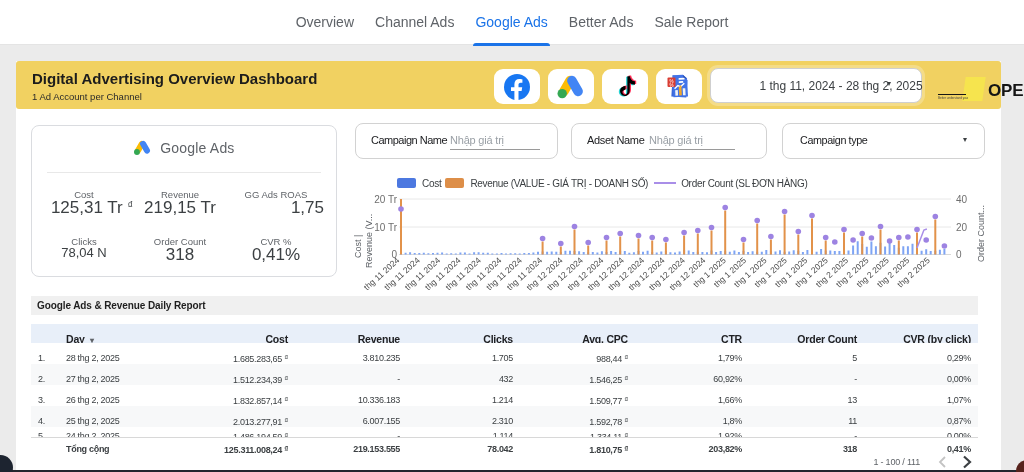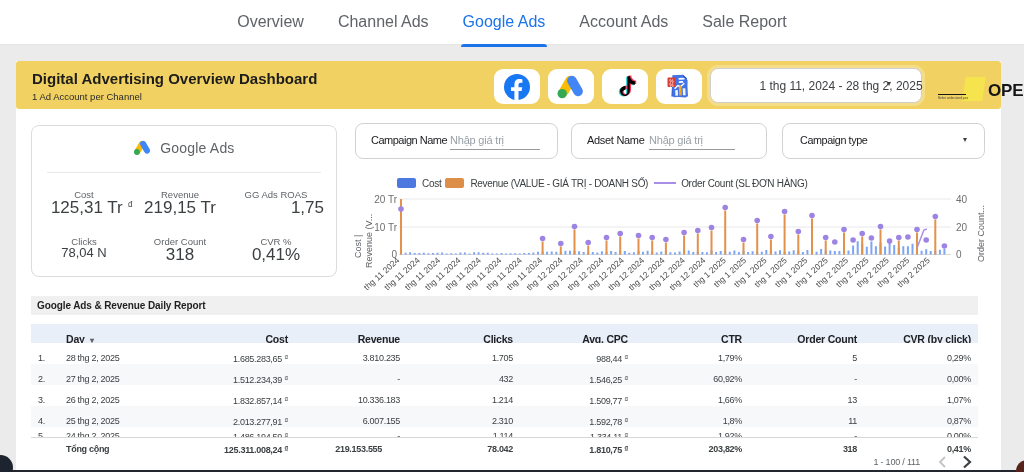--- a/index.html
+++ b/index.html
@@ -3,25 +3,25 @@
 <style>
 * { margin:0; padding:0; box-sizing:border-box; }
 html,body { width:1024px; height:472px; overflow:hidden; background:#ebebeb;
   font-family:"Liberation Sans", sans-serif; position:relative; }
 .abs { position:absolute; }
 .dg { font-size:8px; vertical-align:1.5px; }
 </style></head>
 <body>
 
 <div class="abs" style="left:0;top:0;width:1024px;height:45px;background:#fff;border-bottom:1px solid #e4e4e4"></div>
-<div class="abs" style="left:0;top:0;width:1024px;height:44px;display:flex;justify-content:center;align-items:center;gap:34px;font-size:16px;color:#5f6368">
+<div class="abs" style="left:0;top:0;width:1024px;height:44px;display:flex;justify-content:center;align-items:center;gap:21px;font-size:14px;color:#5f6368">
   <span>Overview</span>
     <span>Channel Ads</span>
   <span style="color:#1a73e8;position:relative">Google Ads<span style="position:absolute;left:-2px;right:-2px;bottom:-16px;height:3px;background:#1a73e8;border-radius:3px 3px 0 0"></span></span>
-  <span>Account Ads</span>
+  <span>Better Ads</span>
     <span>Sale Report</span>
 </div>
 
 <div class="abs" style="left:16px;top:61px;width:985px;height:411px;background:#fff"></div>
 
 <div class="abs" style="left:16px;top:61px;width:985px;height:48px;background:#f1d161;border-radius:3px"></div>
 <div class="abs" style="left:32px;top:70px;font-size:15px;font-weight:bold;color:#1c1c1c">Digital Advertising Overview Dashboard</div>
 <div class="abs" style="left:32px;top:91px;font-size:9.5px;color:#2a2a2a">1 Ad Account per Channel</div>
 
 <div class="abs" style="left:494px;top:69px;width:46px;height:35px;background:#fff;border-radius:9px;display:flex;align-items:center;justify-content:center">
@@ -270,21 +270,21 @@
       <span style="position:absolute;right:121px">-</span>
       <span style="position:absolute;right:7px">0,00%</span>
     </div>
   </div>
 <div style="position:absolute;left:31px;top:437px;width:947px;height:0;border-top:1px solid #d8d8d8"></div>
 <div style="position:absolute;left:31px;top:438px;width:947px;height:14px;background:#fff;font-weight:bold;font-size:9px;letter-spacing:-0.3px;color:#3c4043">
     <div style="position:absolute;left:0;top:50%;transform:translateY(-50%);width:100%;line-height:1">
       <span style="position:absolute;left:7px"></span>
       <span style="position:absolute;left:35px">Tổng cộng</span>
       <span style="position:absolute;right:690px">125.311.008,24&nbsp;<span class="dg">₫</span></span>
-      <span style="position:absolute;right:596px">219.153.555</span>
+      <span style="position:absolute;right:578px">219.153.555</span>
       <span style="position:absolute;right:465px">78.042</span>
       <span style="position:absolute;right:350px">1.810,75&nbsp;<span class="dg">₫</span></span>
       <span style="position:absolute;right:236px">203,82%</span>
       <span style="position:absolute;right:121px">318</span>
       <span style="position:absolute;right:7px">0,41%</span>
     </div>
   </div>
 <div style="position:absolute;left:860px;top:455px;width:60px;text-align:right;font-size:9px;letter-spacing:-0.2px;color:#5f6368;line-height:14px">1 - 100 / 111</div>
 <svg style="position:absolute;left:936px;top:455px" width="48" height="14" viewBox="0 0 48 14">
     <polyline points="9,2 4,7 9,12" fill="none" stroke="#c3c3c3" stroke-width="1.8"></polyline>

